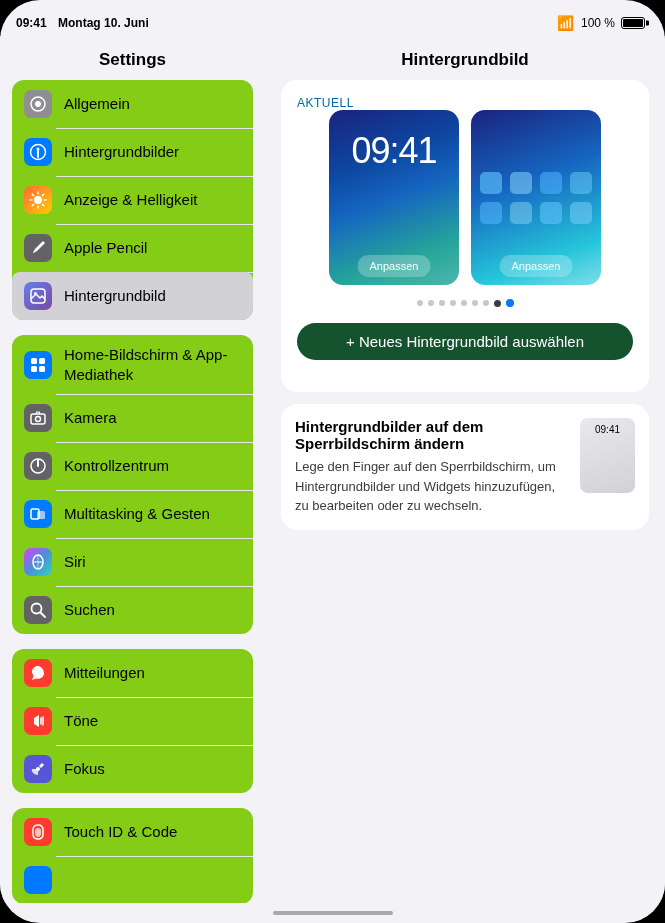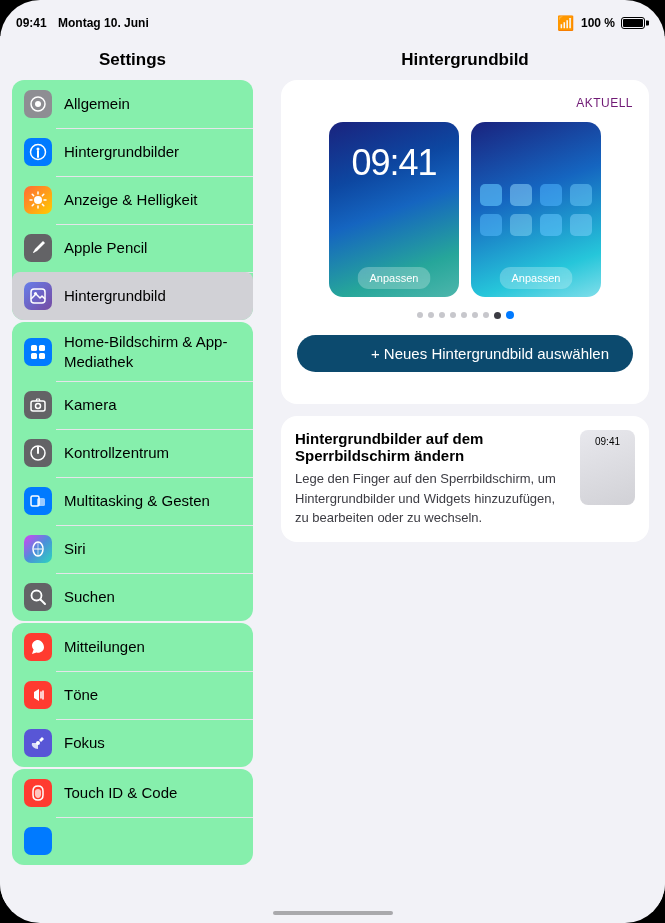--- a/index.html
+++ b/index.html
@@ -83,23 +83,23 @@
     .sidebar-title {
       text-align: center;
       font-size: 17px;
       font-weight: 600;
       color: #000;
       padding: 14px 16px 10px;
       background: #f2f2f7;
     }
 
     .sidebar-section {
-      background: #86efac;
+      background: #84cc16;
       border-radius: 12px;
-      margin: 0 12px 2px;
+      margin: 0 12px 15px;
       overflow: hidden;
     }
 
     .sidebar-item {
       display: flex;
       align-items: center;
       padding: 10px 12px;
       cursor: pointer;
       position: relative;
       min-height: 44px;
@@ -175,26 +175,25 @@
 
     
     .wallpaper-card {
       background: #fff;
       border-radius: 16px;
       padding: 16px;
       margin-bottom: 12px;
     }
 
     .aktuell-label {
-      text-align: right;
+      text-align: left;
       font-size: 12px;
       font-weight: 500;
-      color: #701a75;
+      color: #0369a1;
       letter-spacing: 0.5px;
-      margin-bottom: 12px;
     }
 
     .wallpaper-previews {
       display: flex;
       gap: 12px;
       justify-content: center;
       margin-bottom: 14px;
     }
 
     .wallpaper-preview {
@@ -304,32 +303,31 @@
       background: #007aff;
     }
     .dot.active-2 {
       background: #3c3c43;
       width: 7px;
       height: 7px;
     }
 
     
     .add-wallpaper-btn {
-      background: #0c4a6e;
+      background: #14532d;
       color: #fff;
       border: none;
       border-radius: 20px;
       padding: 10px 24px;
       font-size: 15px;
       font-weight: 500;
       cursor: pointer;
       display: block;
       margin: 16px auto;
       width: 100%;
-      text-align: right;
     }
 
     
     .info-card {
       background: #fff;
       border-radius: 16px;
       padding: 14px;
       display: flex;
       gap: 20px;
       align-items: flex-start;
@@ -391,21 +389,21 @@
 </head>
 <body>
 
 <div class="status-bar">
   <div class="status-bar-left">
     <span>09:41</span>
     <span style="margin-left:8px;">Montag 10. Juni</span>
   </div>
   <div class="status-bar-right">
     <span style="font-size:14px;">📶</span>
-    <span style="font-size:12px;font-weight:700;">100 %</span>
+    <span style="font-size:12px;font-weight:400;">100 %</span>
     <div class="battery-icon">
       <div class="battery-fill"></div>
     </div>
   </div>
 </div>
 
 <div class="main-layout">
 
   <div class="sidebar">
     <div class="sidebar-title">Settings</div>

